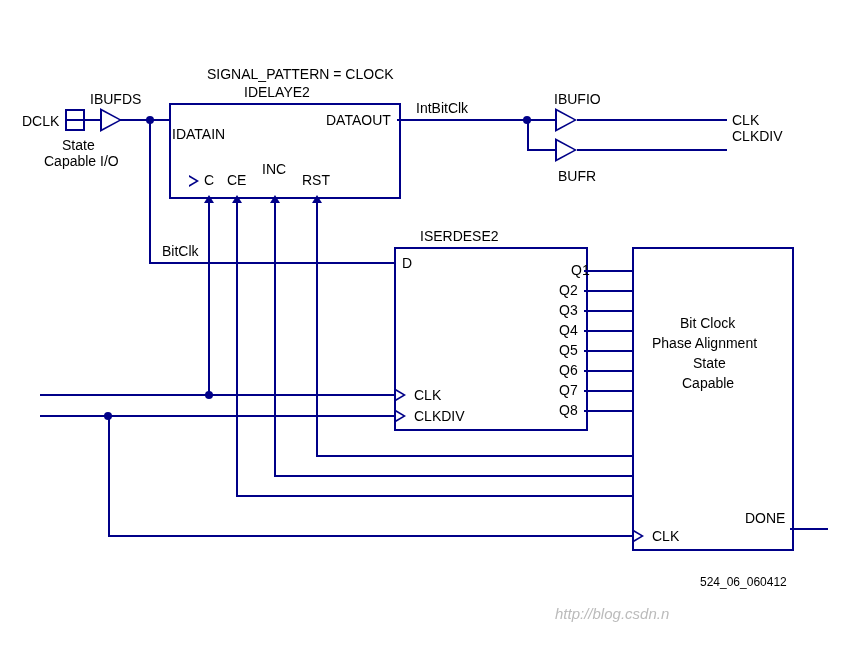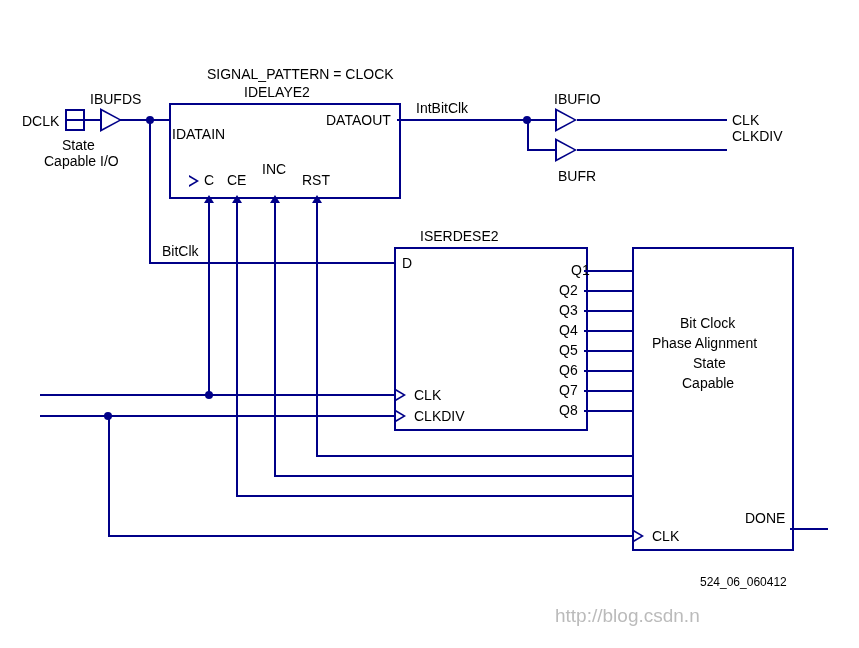--- a/index.html
+++ b/index.html
@@ -68,21 +68,22 @@
   .clkedge::after{
     content:"";position:absolute;left:-10px;top:-4px;
     width:0;height:0;
     border-top:4px solid transparent;
     border-bottom:4px solid transparent;
     border-left:7px solid #fff;
   }
   .watermark {
     position:absolute;
     color: #bbb;
-    font-size: 19px;
+    font-size: 15px;
+    font-style: italic;
   }
 </style>
 </head>
 <body>
 
 <div class="box" style="left:169px; top:103px; width:228px; height:92px;"></div>
 <div class="label" style="left:244px; top:84px; font-weight:normal;">IDELAYE2</div>
 <div class="label" style="left:187px; top:66px;margin-left:20px;">SIGNAL_PATTERN = CLOCK</div>
 <div class="label" style="left:172px; top:112px;margin-top:14px;">IDATAIN</div>
 <div class="label" style="left:326px; top:112px;">DATAOUT</div>

